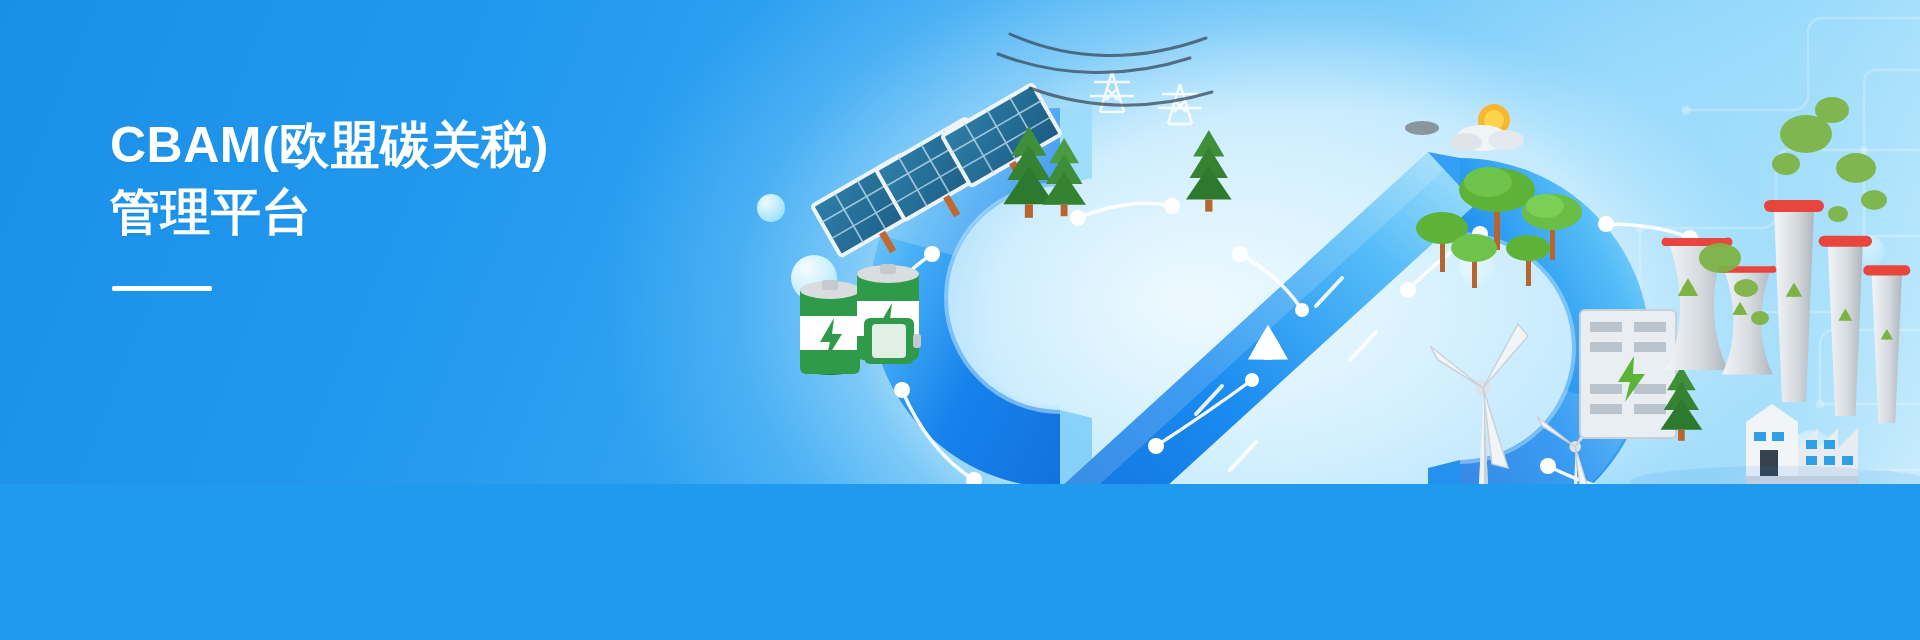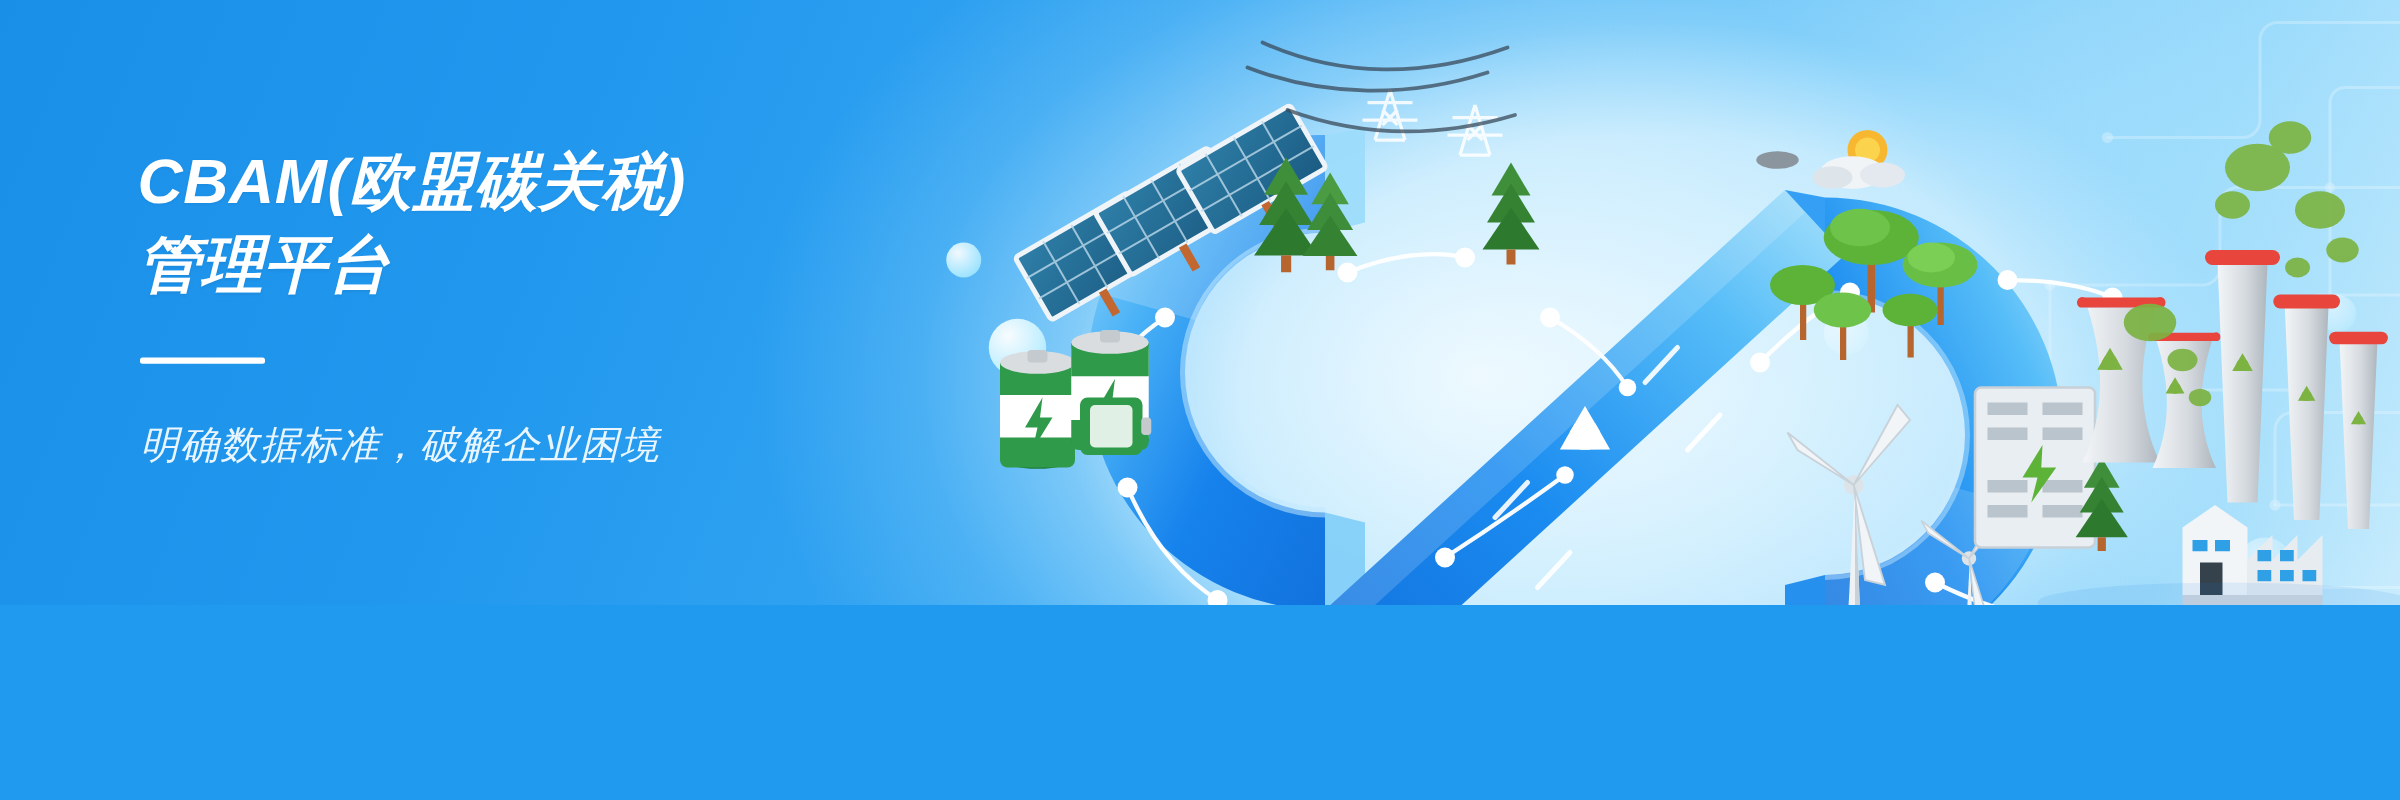--- a/index.html
+++ b/index.html
@@ -7,21 +7,20 @@
     width:1920px;height:640px;overflow:hidden;
     font-family:"Liberation Sans","DejaVu Sans",sans-serif;
     background:#1f9aee;
   }
   #banner{
     position:relative;width:1920px;height:484px;overflow:hidden;
     background:
       radial-gradient(ellipse 740px 560px at 1180px 300px, rgba(232,248,255,0.97) 0%, rgba(205,240,255,0.70) 34%, rgba(150,216,252,0.26) 60%, rgba(120,200,250,0.0) 78%),
       radial-gradient(ellipse 900px 700px at 1600px 120px, rgba(190,234,255,0.55) 0%, rgba(150,214,250,0.12) 52%, rgba(120,200,250,0) 75%),
       linear-gradient(112deg,#1a8fe8 0%,#2198ee 24%,#36a6f2 48%,#56bbf6 68%,#8fd6fa 86%,#cdeefd 100%);
-    font-style: italic;
   }
 
   
   .circuit{position:absolute;right:0;top:0;width:430px;height:640px;opacity:.55;}
 
   
   .bubble{position:absolute;border-radius:50%;}
 
   
   .copy{position:absolute;left:110px;top:112px;width:700px;}
@@ -75,21 +74,20 @@
   <div class="bubble" style="left:791px;top:255px;width:46px;height:46px;background:radial-gradient(circle at 34% 30%,#ffffff,#caf2ff 58%,#93e0fb 100%);opacity:.95;"></div>
   <div class="bubble" style="left:806px;top:340px;width:24px;height:24px;background:radial-gradient(circle at 34% 30%,#ffffff,#bfeeff 60%,#8bddfb 100%);opacity:.9;"></div>
   <div class="bubble" style="left:1459px;top:248px;width:36px;height:36px;background:radial-gradient(circle at 34% 30%,#ffffff,#cdf3ff 58%,#9ae3fb 100%);opacity:.55;"></div>
   <div class="bubble" style="left:1855px;top:236px;width:30px;height:30px;background:radial-gradient(circle at 34% 30%,#ffffff,#d4f4ff 58%,#a4e6fb 100%);opacity:.5;"></div>
   <div class="bubble" style="left:1790px;top:430px;width:44px;height:44px;background:radial-gradient(circle at 34% 30%,#ffffff,#d0f3ff 58%,#9fe5fb 100%);opacity:.5;"></div>
 
   <div class="copy">
     <h1 class="title">CBAM(欧盟碳关税)
 管理平台</h1>
     <div class="rule"></div>
-    <p class="subtitle">明确数据标准，破解企业困境</p>
   </div>
 
   <div id="art">
     <svg viewBox="0 0 1160 610" xmlns="http://www.w3.org/2000/svg">
       <defs>
         <linearGradient id="loopA" x1="0" y1="0" x2="1" y2="1">
           <stop offset="0" stop-color="#9fdcfb"></stop>
           <stop offset=".30" stop-color="#49b1f6"></stop>
           <stop offset=".62" stop-color="#1682ec"></stop>
           <stop offset="1" stop-color="#1272dd"></stop>

